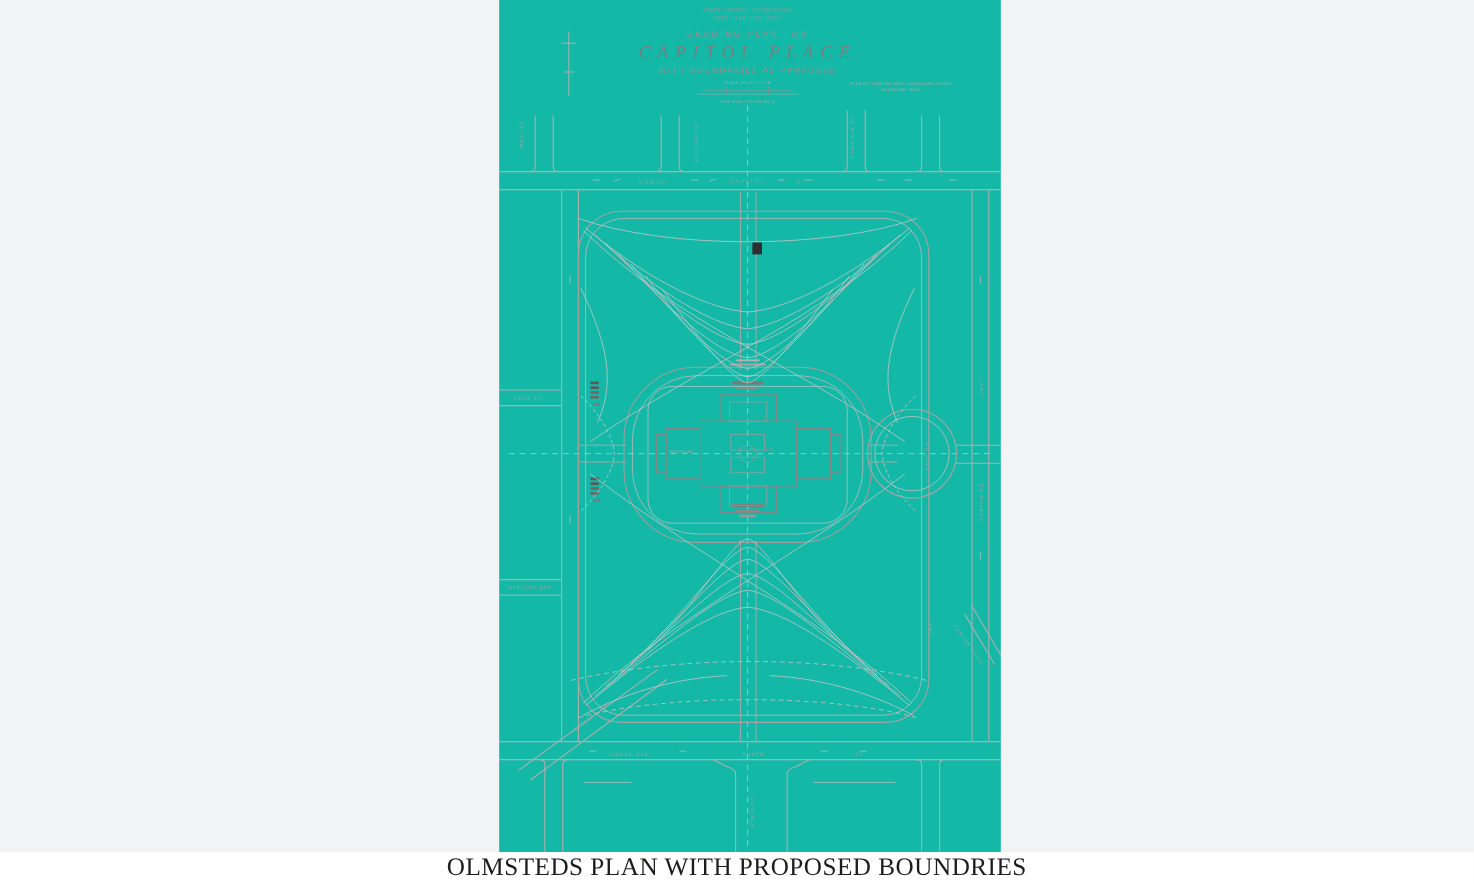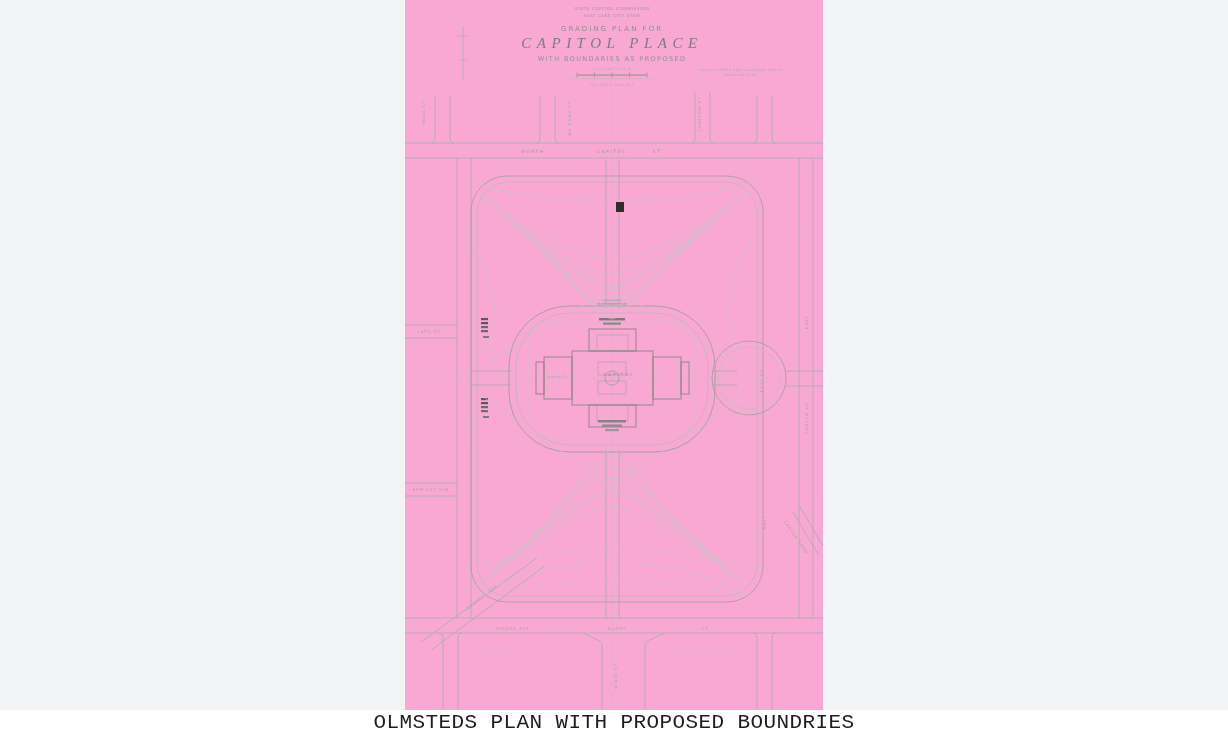--- a/index.html
+++ b/index.html
@@ -2,32 +2,32 @@
 <html><head>
 <meta charset="utf-8">
 <style>
   html,body{margin:0;padding:0;}
   body{
     width:1228px;height:737px;position:relative;overflow:hidden;
     background:#f2f3f4;
     font-family:"Liberation Sans", sans-serif;
   }
   .map-panel{
-    position:absolute;left:405px;top:0;width:418px;height:710px;
-    background:#f9a8d4;
+    position:absolute;left:416px;top:0;width:418px;height:710px;
+    background:#14b8a6;
     text-align:center;
   }
   .caption-strip{
     position:absolute;left:0;top:710px;width:1228px;height:27px;
     background:#ffffff;
   }
   .caption-text{
     position:absolute;left:405px;top:708px;width:418px;height:29px;
     display:flex;align-items:center;justify-content:center;
-    font-family:Liberation Mono, monospace;
+    font-family:Liberation Serif, serif;
     font-size:21px;letter-spacing:0.4px;color:#1d1d1d;
     white-space:nowrap;
   }
   svg{display:block;}
   svg text{
     font-family:"DejaVu Sans", sans-serif;
     fill:#979797;
   }
   .t-tiny{font-size:4.2px;letter-spacing:0.6px;}
   .t-micro{font-size:3.2px;letter-spacing:0.3px;fill:#ababab;}

